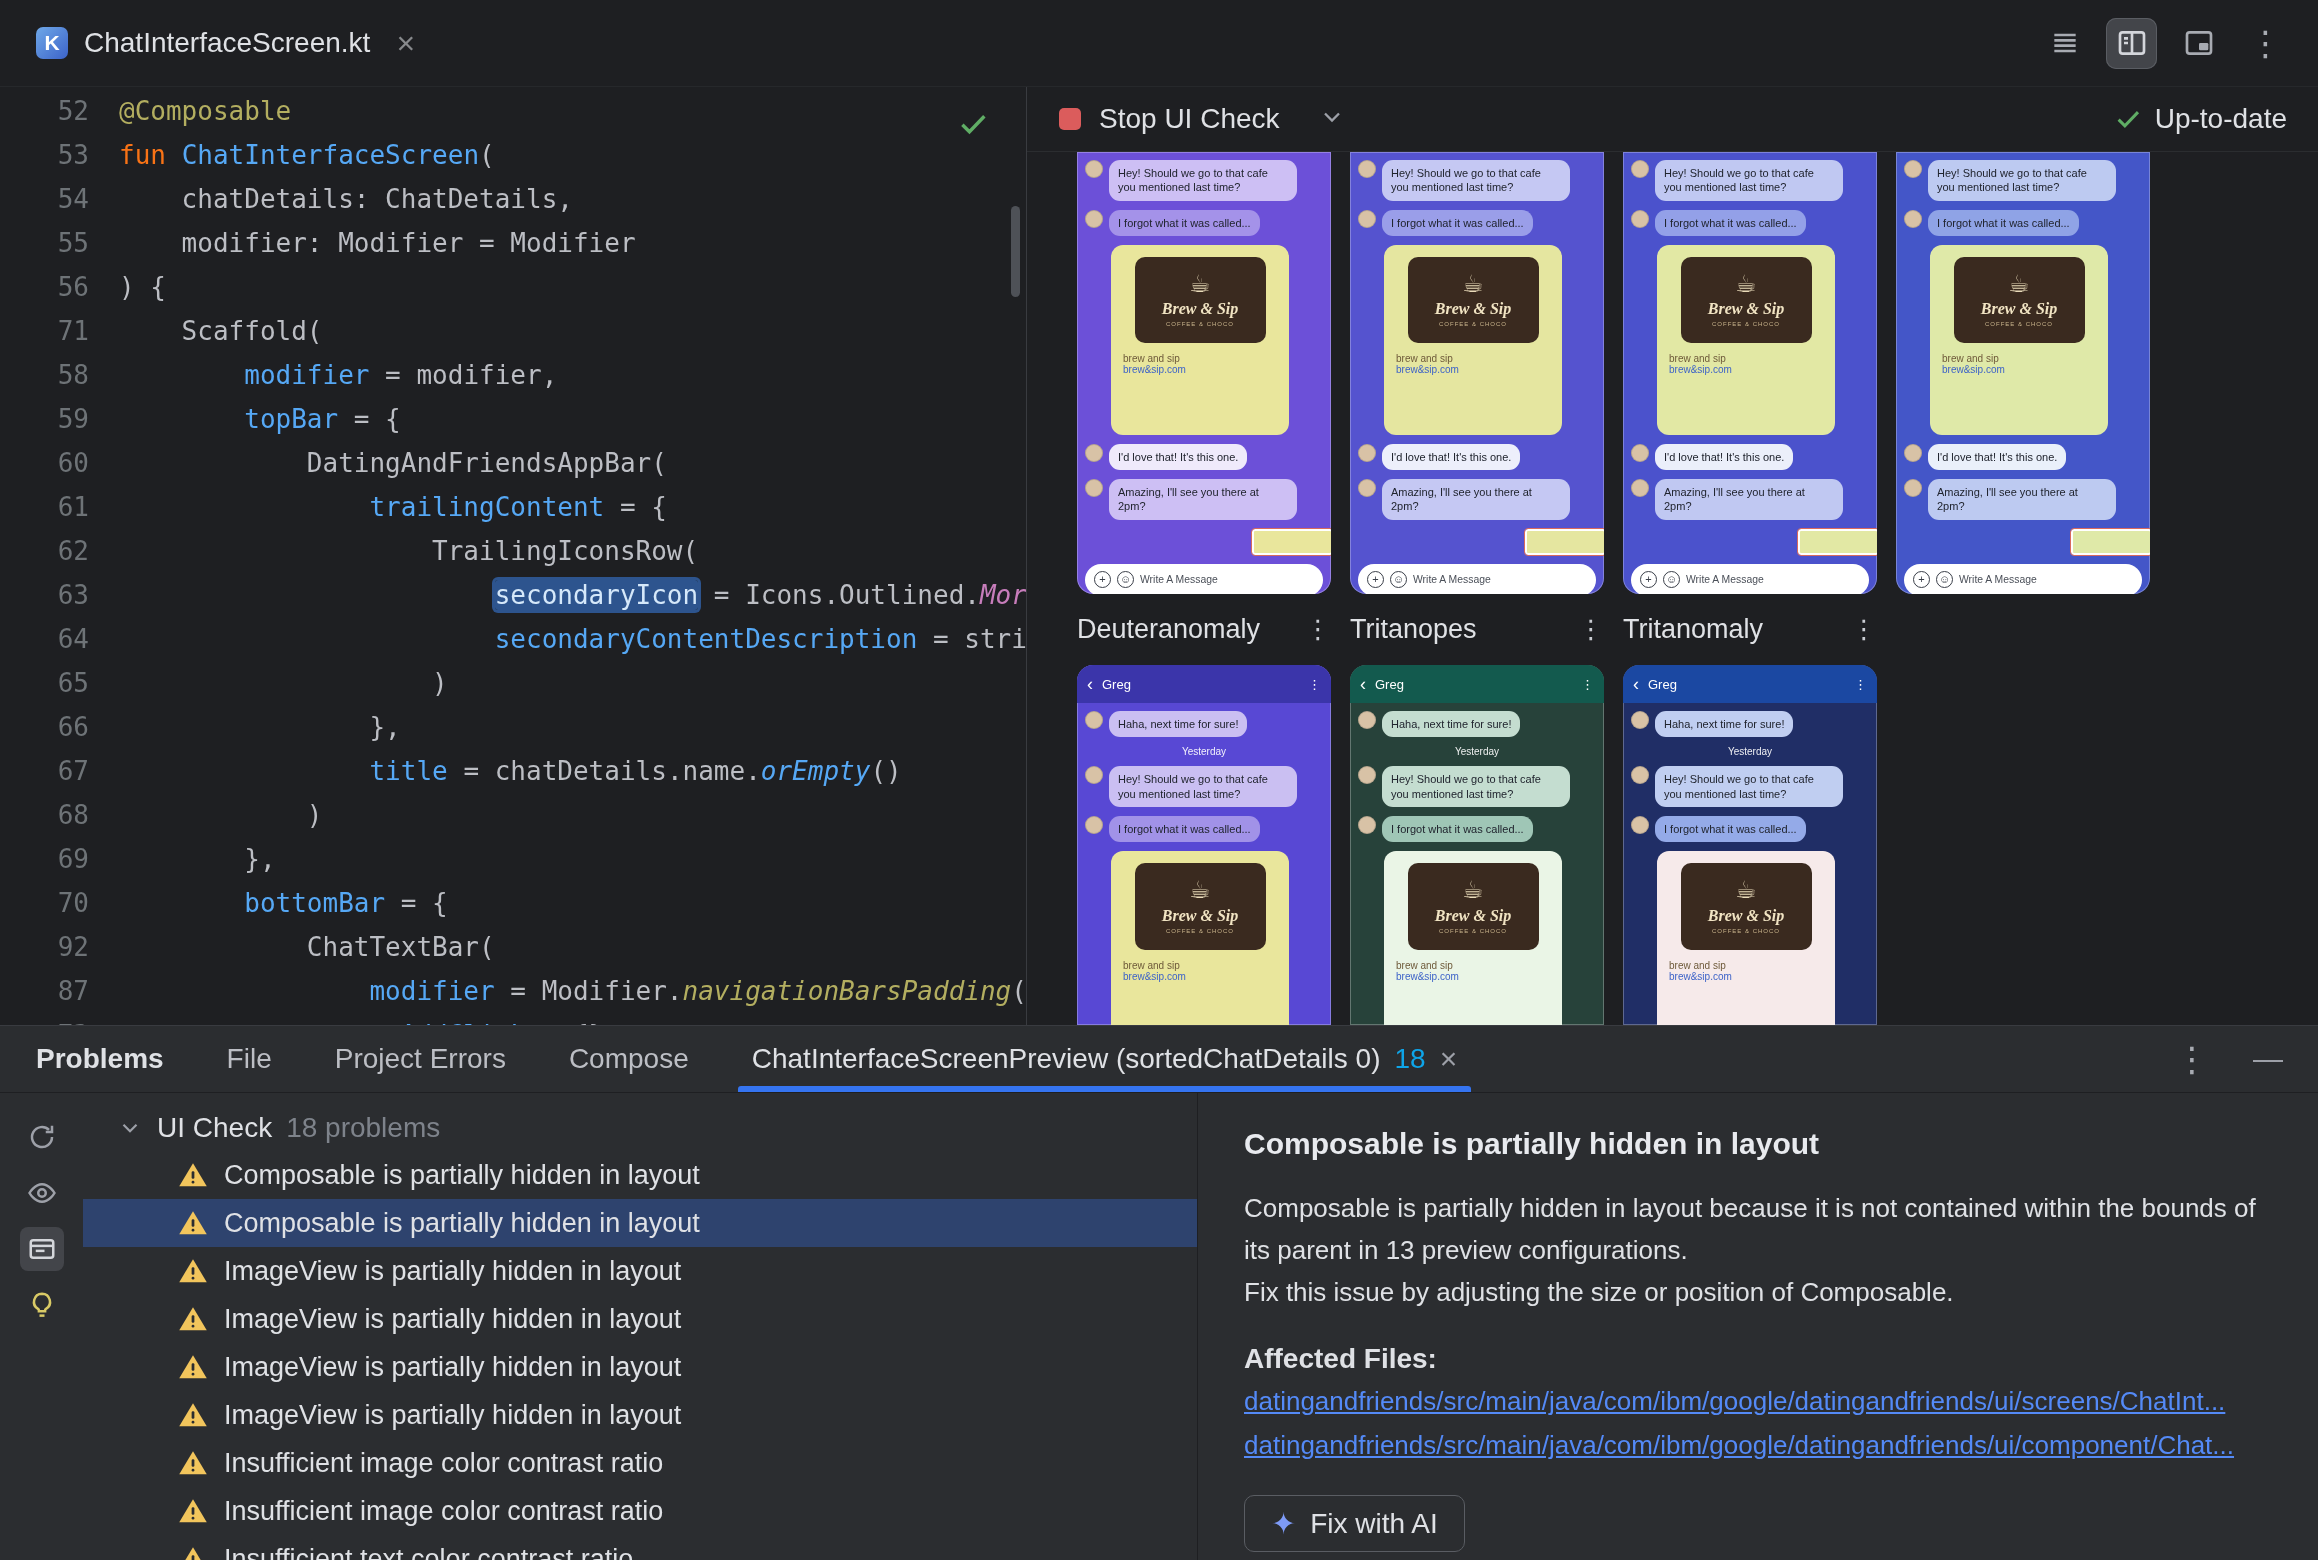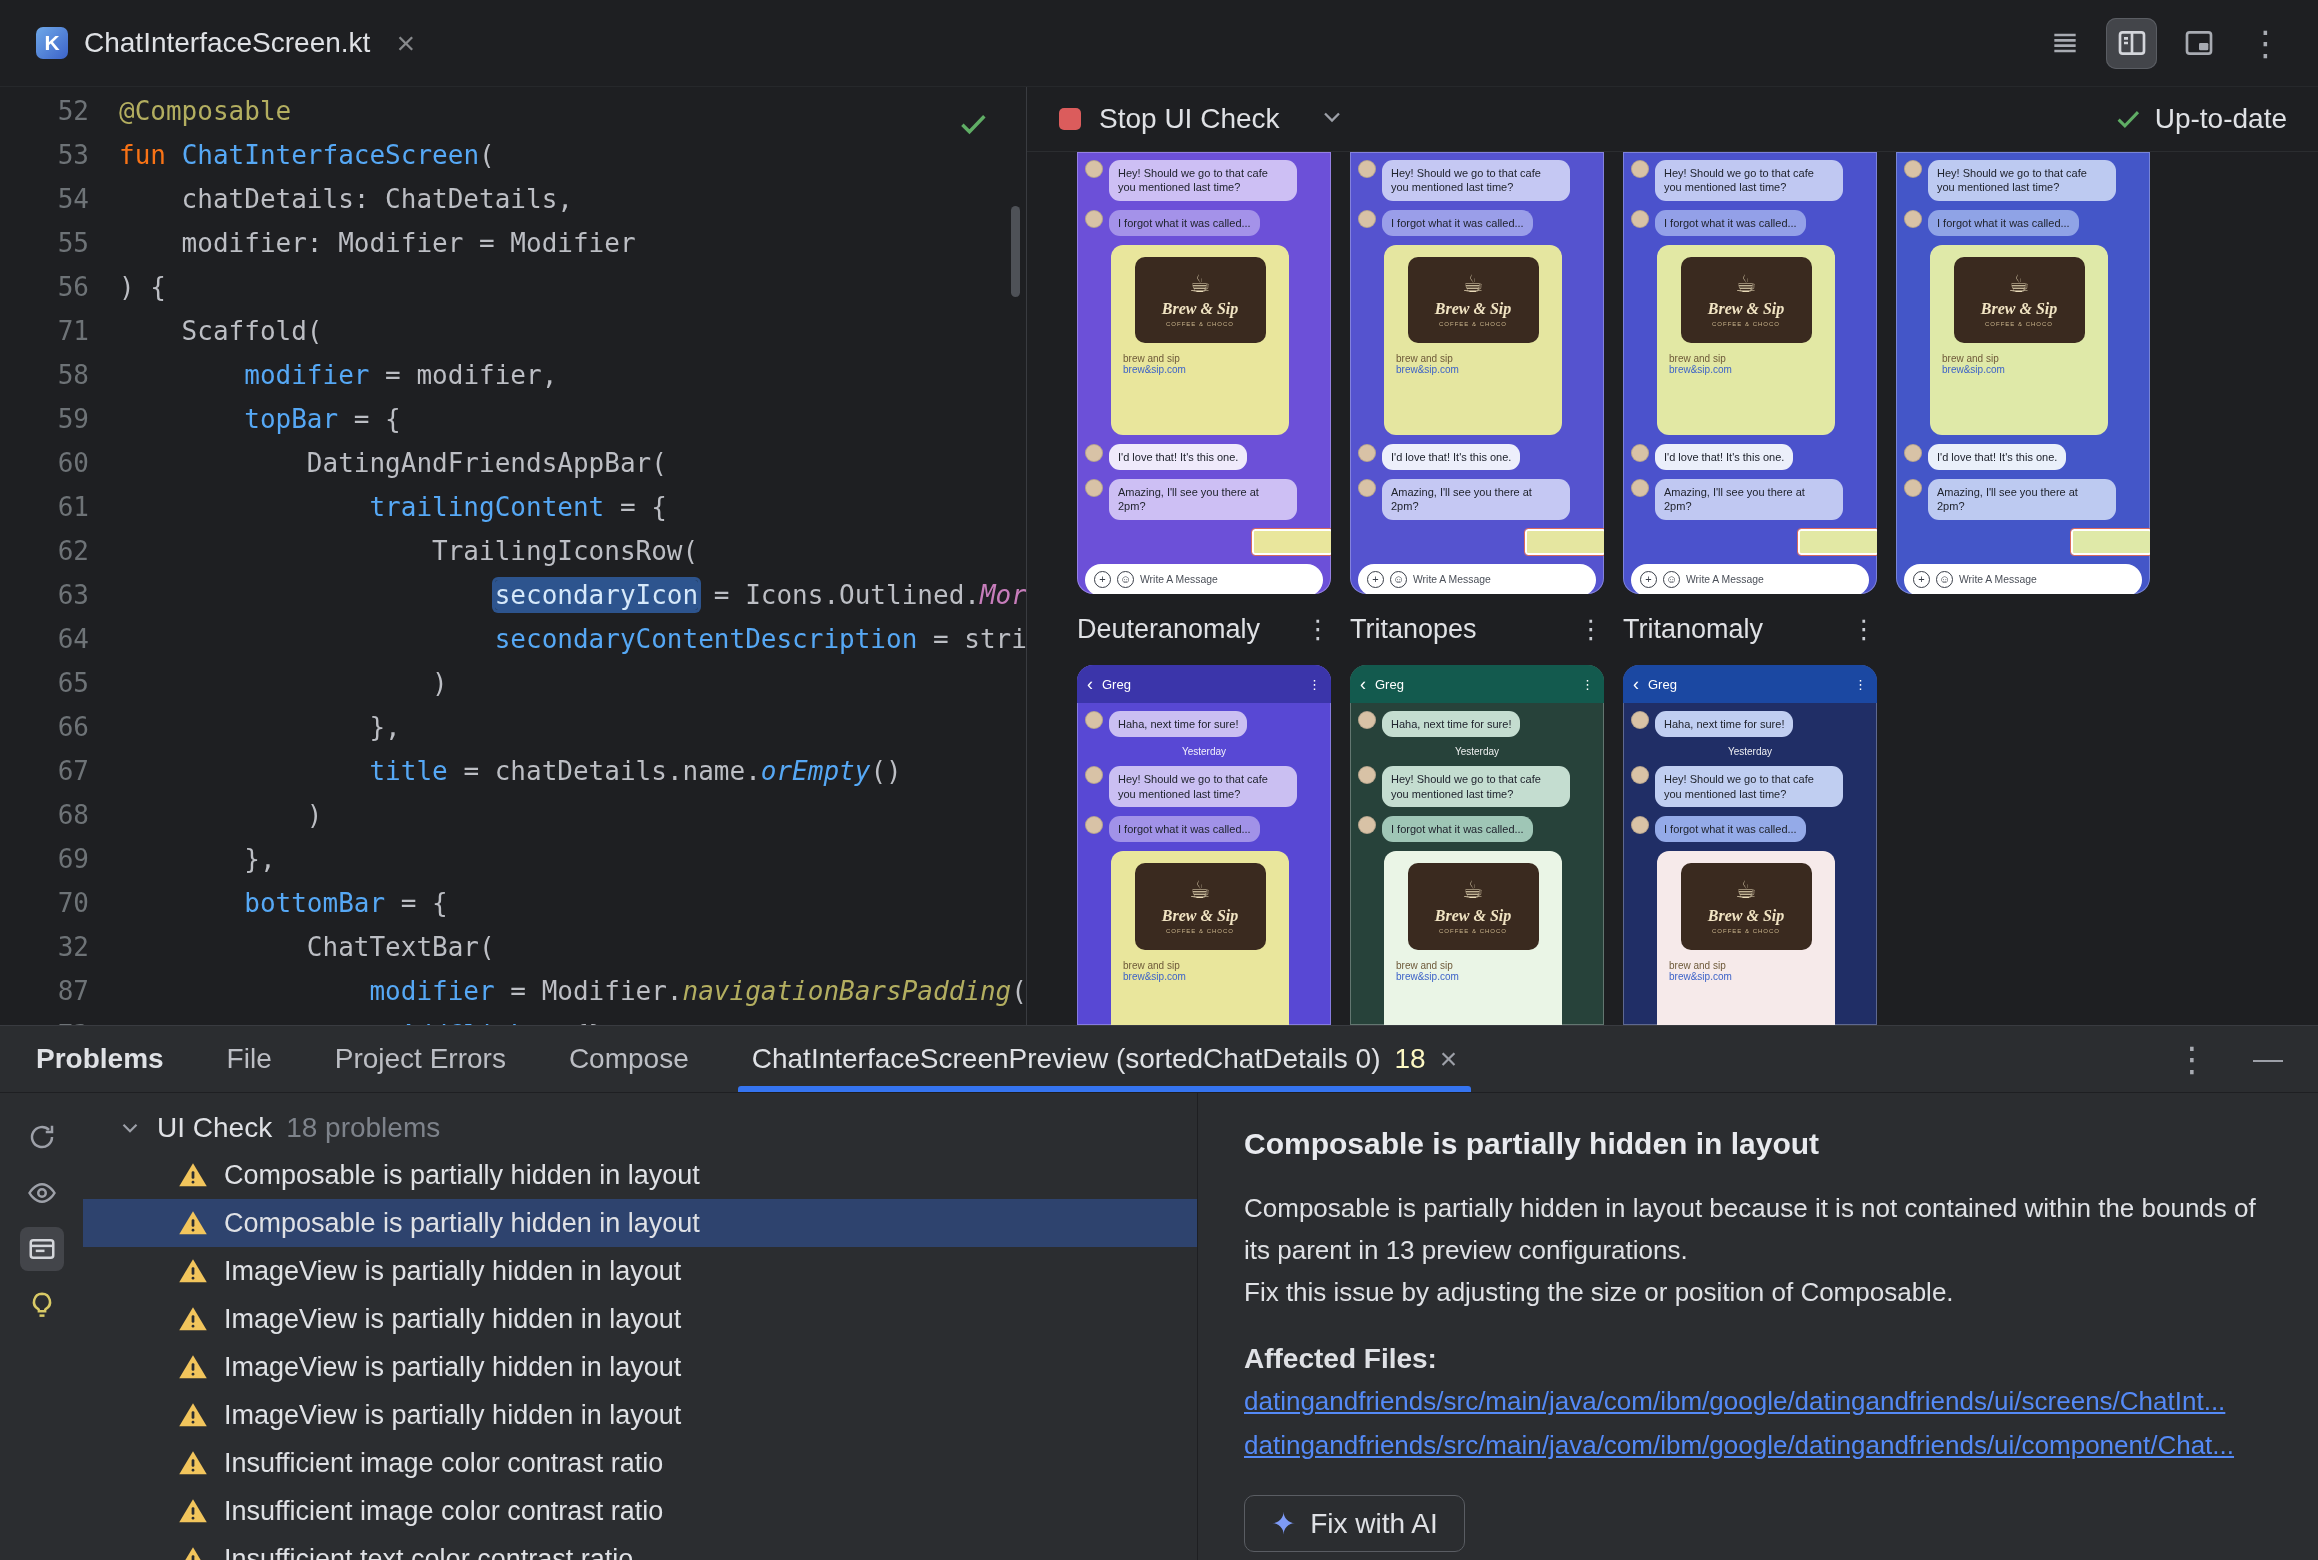--- a/index.html
+++ b/index.html
@@ -80,21 +80,21 @@
   .ib-text { font-size:10.4px; color:#4A4F58; }
 
   
   .bottom { height:536px; flex:none; background:#2B2D30; border-top:1px solid #393B40; display:flex; flex-direction:column; }
   .btabs { height:67px; flex:none; display:flex; align-items:center; padding:0 36px; border-bottom:1px solid #1E1F22; }
   .btab-title { font-weight:bold; font-size:28px; color:#DFE1E5; margin-right:63px; }
   .btab-list { display:flex; height:100%; }
   .btab { position:relative; height:100%; display:flex; align-items:center; gap:14px; margin-right:63px; font-size:28px; color:#BCBEC4; }
   .btab.active { color:#DFE1E5; }
   .btab.active::after { content:""; position:absolute; left:-14px; right:-14px; bottom:0; height:6px; border-radius:3px 3px 0 0; background:#3574F0; }
-  .btab .badge { color:#fef9c3; }
+  .btab .badge { color:#0ea5e9; }
   .btab .x { color:#9DA0A8; font-size:30px; line-height:1; }
   .btabs-right { margin-left:auto; display:flex; align-items:center; gap:44px; color:#9DA0A8; }
   .btabs-right .mini { font-size:30px; }
 
   .bcontent { flex:1; min-height:0; display:flex; }
   .bstrip { width:83px; flex:none; display:flex; flex-direction:column; align-items:center; gap:12px; padding-top:22px; }
   .strip-btn { width:44px; height:44px; border-radius:8px; display:flex; align-items:center; justify-content:center; color:#9DA0A8; }
   .strip-btn.active { background:#43454A; color:#D4D6DB; }
   .strip-btn.bulb { color:#D9CA66; }
 
@@ -169,21 +169,21 @@
           <div class="code-line"><span class="gutter">61</span><span class="code"><span class="pl">                </span><span class="named">trailingContent</span><span class="pl"> = {</span></span></div>
           <div class="code-line"><span class="gutter">62</span><span class="code"><span class="pl">                    TrailingIconsRow(</span></span></div>
           <div class="code-line"><span class="gutter">63</span><span class="code"><span class="pl">                        </span><span class="named hl">secondaryIcon</span><span class="pl"> = Icons.Outlined.</span><span class="prop">More</span></span></div>
           <div class="code-line"><span class="gutter">64</span><span class="code"><span class="pl">                        </span><span class="named">secondaryContentDescription</span><span class="pl"> = strin</span></span></div>
           <div class="code-line"><span class="gutter">65</span><span class="code"><span class="pl">                    )</span></span></div>
           <div class="code-line"><span class="gutter">66</span><span class="code"><span class="pl">                },</span></span></div>
           <div class="code-line"><span class="gutter">67</span><span class="code"><span class="pl">                </span><span class="named">title</span><span class="pl"> = chatDetails.name.</span><span class="ext">orEmpty</span><span class="pl">()</span></span></div>
           <div class="code-line"><span class="gutter">68</span><span class="code"><span class="pl">            )</span></span></div>
           <div class="code-line"><span class="gutter">69</span><span class="code"><span class="pl">        },</span></span></div>
           <div class="code-line"><span class="gutter">70</span><span class="code"><span class="pl">        </span><span class="named">bottomBar</span><span class="pl"> = {</span></span></div>
-          <div class="code-line"><span class="gutter">32</span><span class="code"><span class="pl">            ChatTextBar(</span></span></div>
+          <div class="code-line"><span class="gutter">92</span><span class="code"><span class="pl">            ChatTextBar(</span></span></div>
           <div class="code-line"><span class="gutter">87</span><span class="code"><span class="pl">                </span><span class="named">modifier</span><span class="pl"> = Modifier.</span><span class="extg">navigationBarsPadding</span><span class="pl">()</span></span></div>
           <div class="code-line"><span class="gutter">73</span><span class="code"><span class="pl">                </span><span class="named">onAddClick</span><span class="pl"> = {}</span></span></div>
         </div>
       <span class="editor-check">
         <svg viewBox="0 0 24 24" width="34" height="34" fill="none" stroke="#5FAD65" stroke-width="2.4">
             <path d="M4.5 12.5l5 5L20 6.5"></path>
           </svg>
       </span>
       <div class="editor-scrollbar"></div>
     </section>

